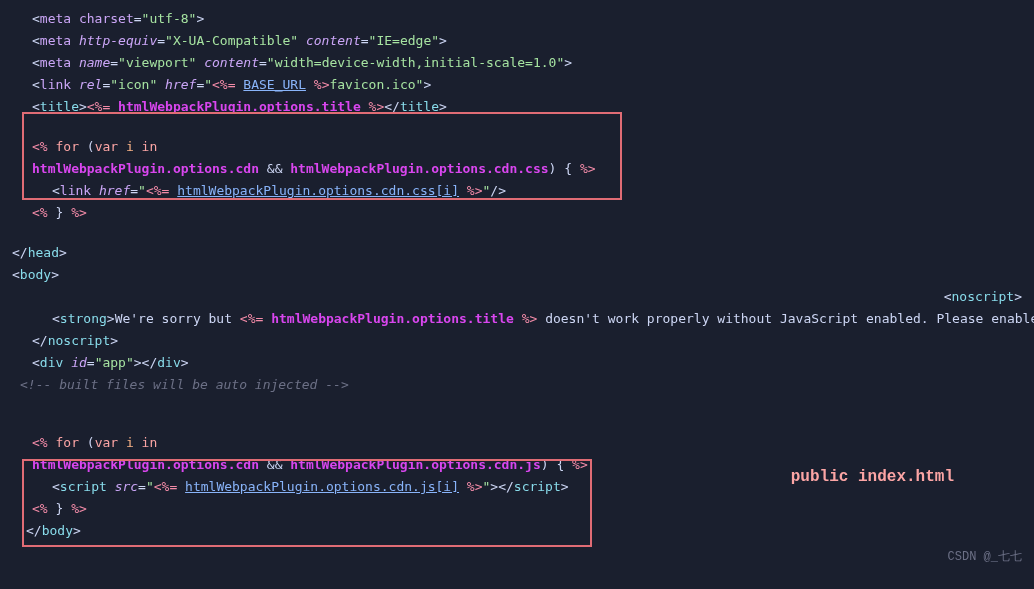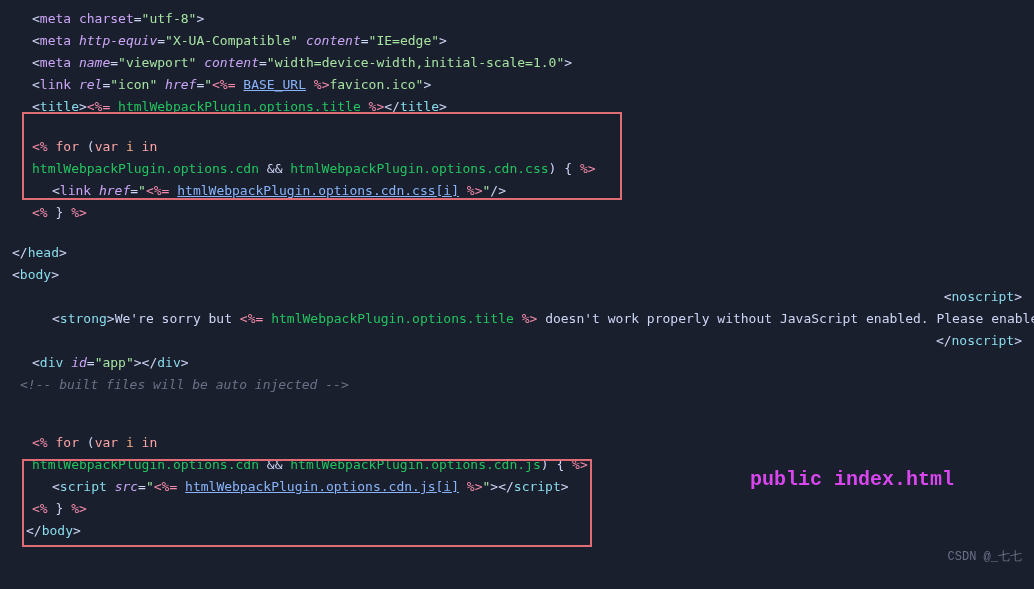--- a/index.html
+++ b/index.html
@@ -31,21 +31,21 @@
       flex: 1;
     }
 
     
     .tag { color: #89dceb; }
     .attr-name { color: #cba6f7; }
     .attr-val { color: #a6e3a1; }
     .punct { color: #cdd6f4; }
     .comment { color: #6c7086; font-style: italic; }
     .tmpl-tag { color: #f38ba8; }
-    .tmpl-var { color: #22c55e; }
+    .tmpl-var { color: #d946ef; font-weight: bold; }
     .keyword { color: #fca5a5; }
     .js-var { color: #fab387; }
     .url-link { color: #89b4fa; text-decoration: underline; }
     .white { color: #cdd6f4; }
 
     
     .red-box {
       position: absolute;
       border: 2px solid #e06c75;
       pointer-events: none;
@@ -62,23 +62,23 @@
       left: 22px;
       width: 570px;
       height: 88px;
     }
 
     
     .annotation {
       position: absolute;
       right: 80px;
       top: 468px;
-      color: #d946ef;
+      color: #fca5a5;
       font-family: 'Courier New', Courier, monospace;
-      font-size: 20px;
+      font-size: 16px;
       font-weight: bold;
     }
 
     
     .watermark {
       position: absolute;
       bottom: 24px;
       right: 12px;
       color: #6c7086;
       font-size: 12px;
@@ -131,21 +131,21 @@
       </div>
       <div class="line" style="padding-left: 12px;">
         <span class="line-content"><code><span class="punct">&lt;</span><span class="tag">body</span><span class="punct">&gt;</span></code></span>
       </div>
       <div class="line" style="padding-left: 32px; text-align: right;">
         <span class="line-content"><code><span class="punct">&lt;</span><span class="tag">noscript</span><span class="punct">&gt;</span></code></span>
       </div>
       <div class="line" style="padding-left: 52px;">
         <span class="line-content"><code><span class="punct">&lt;</span><span class="tag">strong</span><span class="punct">&gt;</span><span class="white">We're sorry but</span> <span class="tmpl-tag">&lt;%=</span> <span class="tmpl-var">htmlWebpackPlugin.options.title</span> <span class="tmpl-tag">%&gt;</span> <span class="white">doesn't work properly without JavaScript enabled. Please enable it</span></code></span>
       </div>
-      <div class="line" style="padding-left: 32px; text-align: right;">
+      <div class="line" style="padding-left: 32px;">
         <span class="line-content"><code><span class="punct">&lt;/</span><span class="tag">noscript</span><span class="punct">&gt;</span></code></span>
       </div>
       <div class="line" style="padding-left: 32px;">
         <span class="line-content"><code><span class="punct">&lt;</span><span class="tag">div</span> <span class="attr-name" style="font-style:italic">id</span><span class="punct">=</span><span class="attr-val">"app"</span><span class="punct">&gt;&lt;/</span><span class="tag">div</span><span class="punct">&gt;</span></code></span>
       </div>
       <div class="line" style="padding-left: 20px;">
         <span class="line-content"><code><span class="comment">&lt;!-- built files will be auto injected --&gt;</span></code></span>
       </div>
       <div class="section-gap"></div>
       <div class="section-gap"></div>

